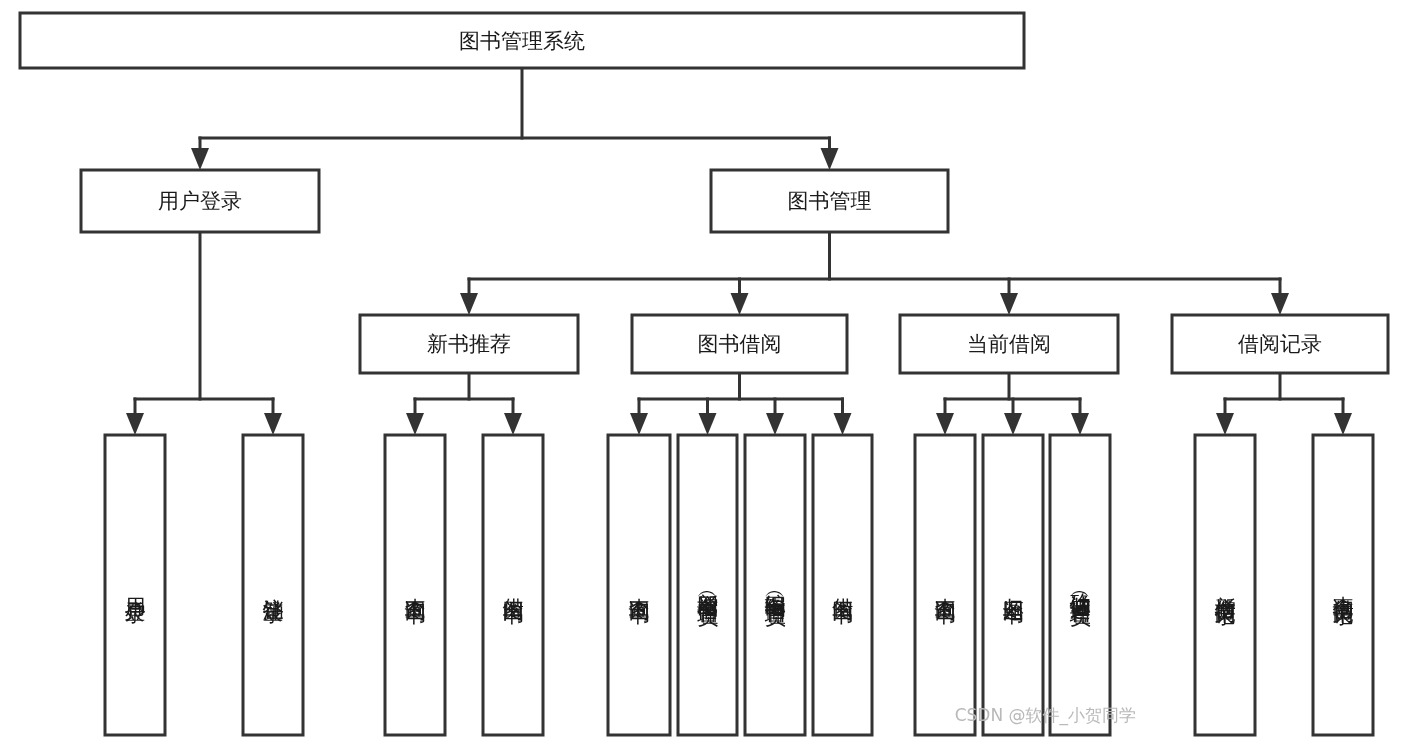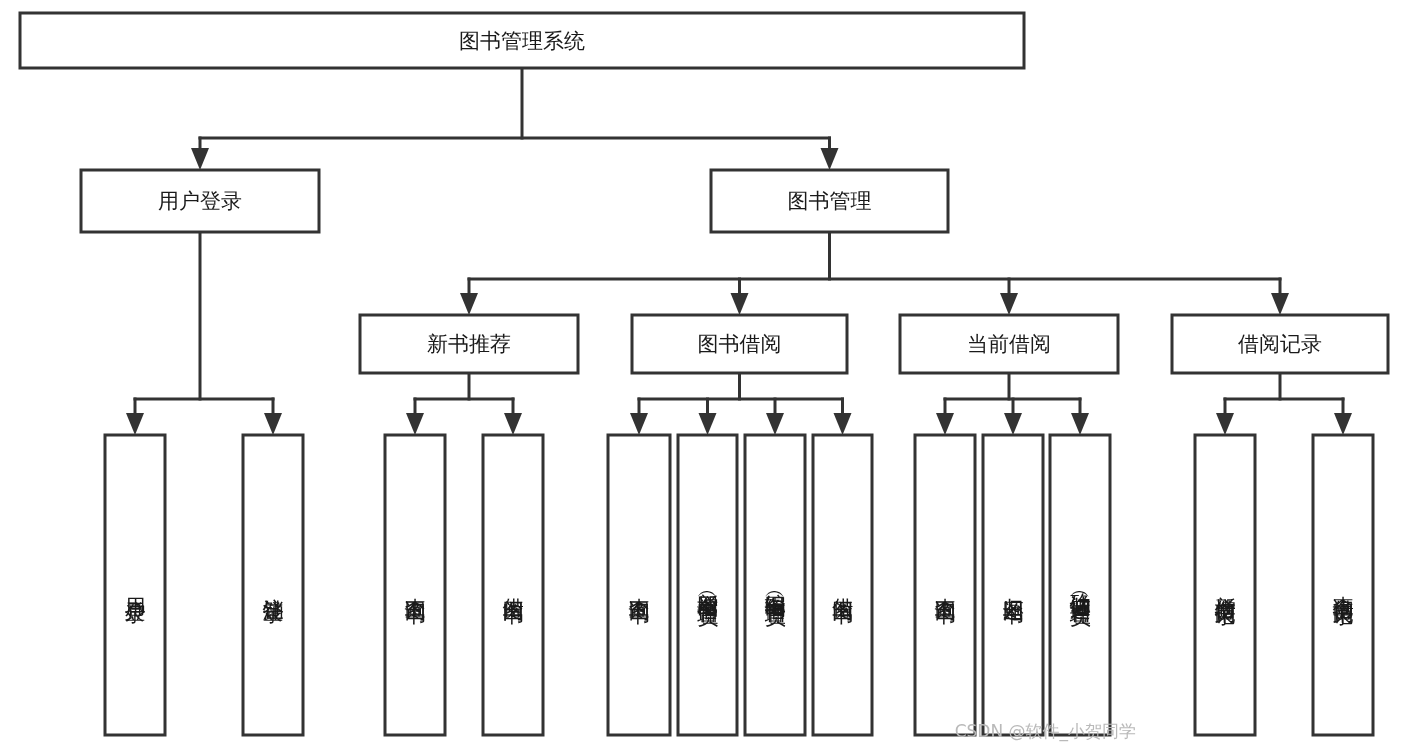--- a/index.html
+++ b/index.html
@@ -62,21 +62,21 @@
     align-items: center;
     justify-content: center;
     text-align: center;
     white-space: nowrap;
     pointer-events: none;
     user-select: none;
   }
   .watermark {
     position: absolute;
     right: 8px;
-    bottom: 4px;
+    bottom: 20px;
     font-family: "DejaVu Sans", "Liberation Sans", sans-serif;
     font-size: 17px;
     color: #b9b9b9;
     white-space: nowrap;
     user-select: none;
   }
 </style>
 </head>
 <body>
 

